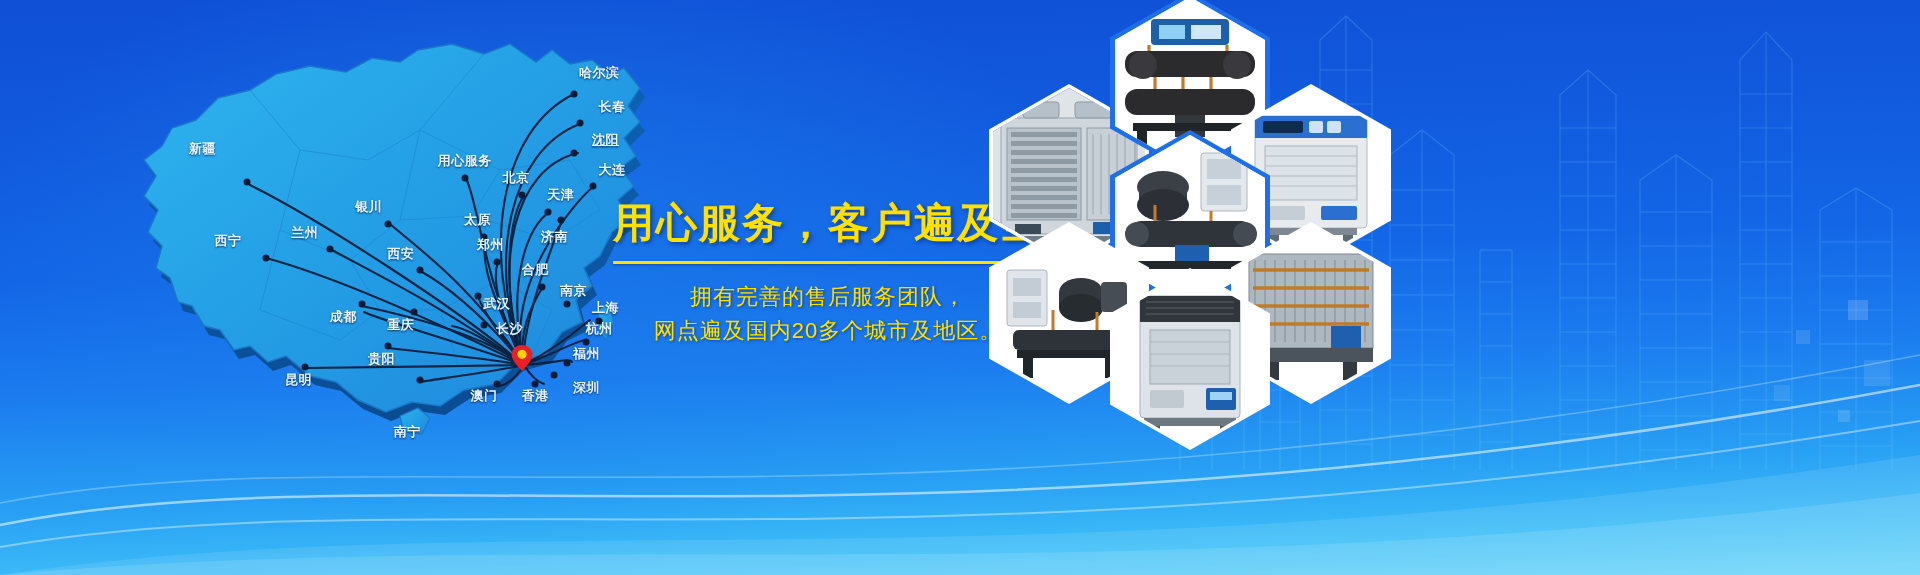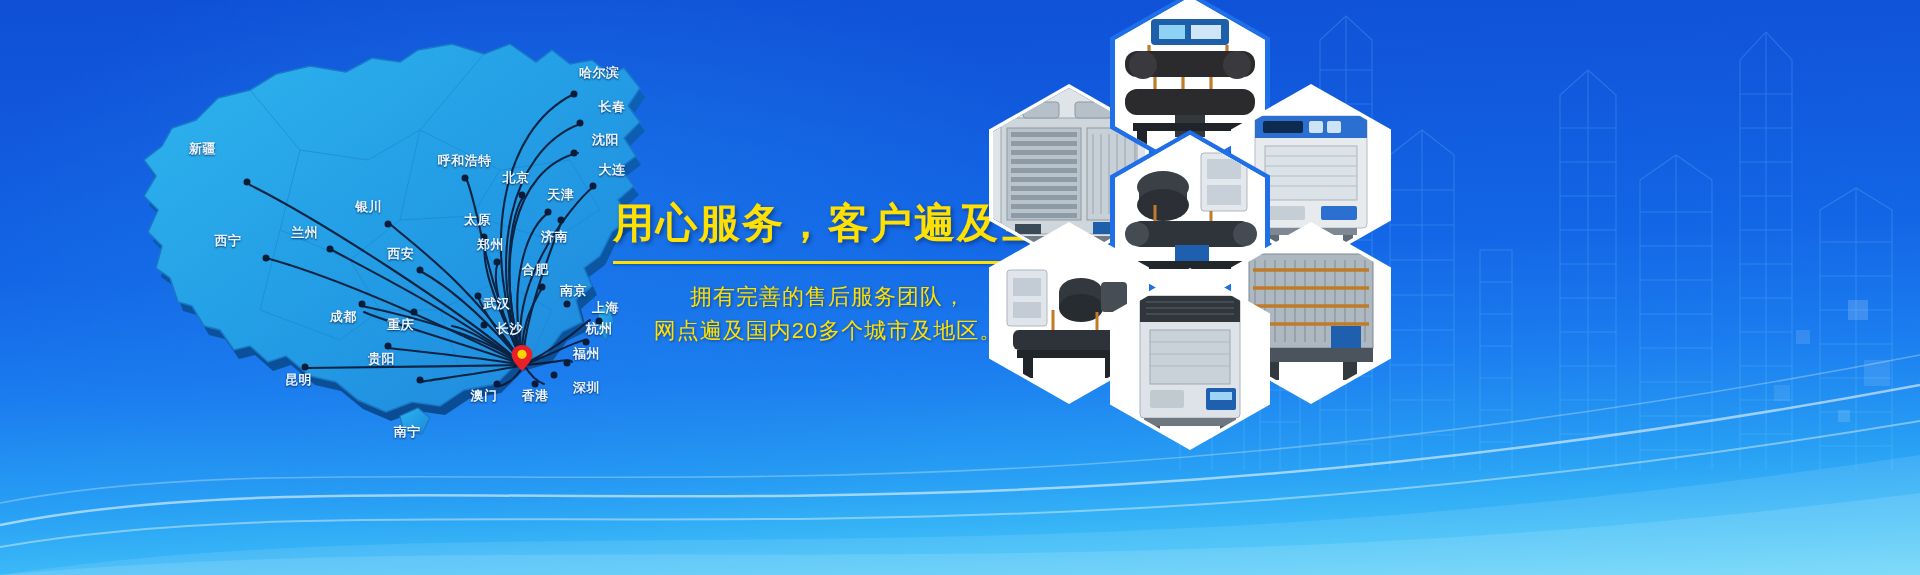--- a/index.html
+++ b/index.html
@@ -196,23 +196,23 @@
 
     
     <div id="city-layer" style="position:absolute;left:0;top:0;width:100%;height:100%;">
         <div class="city-dot" style="left: 23%; top: 41%;"></div>
         <div class="city-label" style="left: 16%; top: 33%;">新疆</div>
         <div class="city-dot" style="left: 74%; top: 20%;"></div>
         <div class="city-label" style="left: 78%; top: 15%;">哈尔滨</div>
         <div class="city-dot" style="left: 75%; top: 27%;"></div>
         <div class="city-label" style="left: 80%; top: 23%; text-align: center;">长春</div>
         <div class="city-dot" style="left: 74%; top: 34%;"></div>
-        <div class="city-label" style="left: 79%; top: 31%;">沈阳</div>
+        <div class="city-label" style="left: 79%; top: 31%; text-decoration: underline;">沈阳</div>
         <div class="city-dot" style="left: 57%; top: 40%;"></div>
-        <div class="city-label" style="left: 57%; top: 36%;">呼和浩特</div>
+        <div class="city-label" style="left: 57%; top: 36%;">用心服务</div>
         <div class="city-dot" style="left: 66%; top: 44%;"></div>
         <div class="city-label" style="left: 65%; top: 40%;">北京</div>
         <div class="city-dot" style="left: 70%; top: 48%;"></div>
         <div class="city-label" style="left: 72%; top: 44%;">天津</div>
         <div class="city-dot" style="left: 77%; top: 42%;"></div>
         <div class="city-label" style="left: 80%; top: 38%; text-align: right;">大连</div>
         <div class="city-dot" style="left: 45%; top: 51%;"></div>
         <div class="city-label" style="left: 42%; top: 47%;">银川</div>
         <div class="city-dot" style="left: 60%; top: 54%;"></div>
         <div class="city-label" style="left: 59%; top: 50%;">太原</div>

